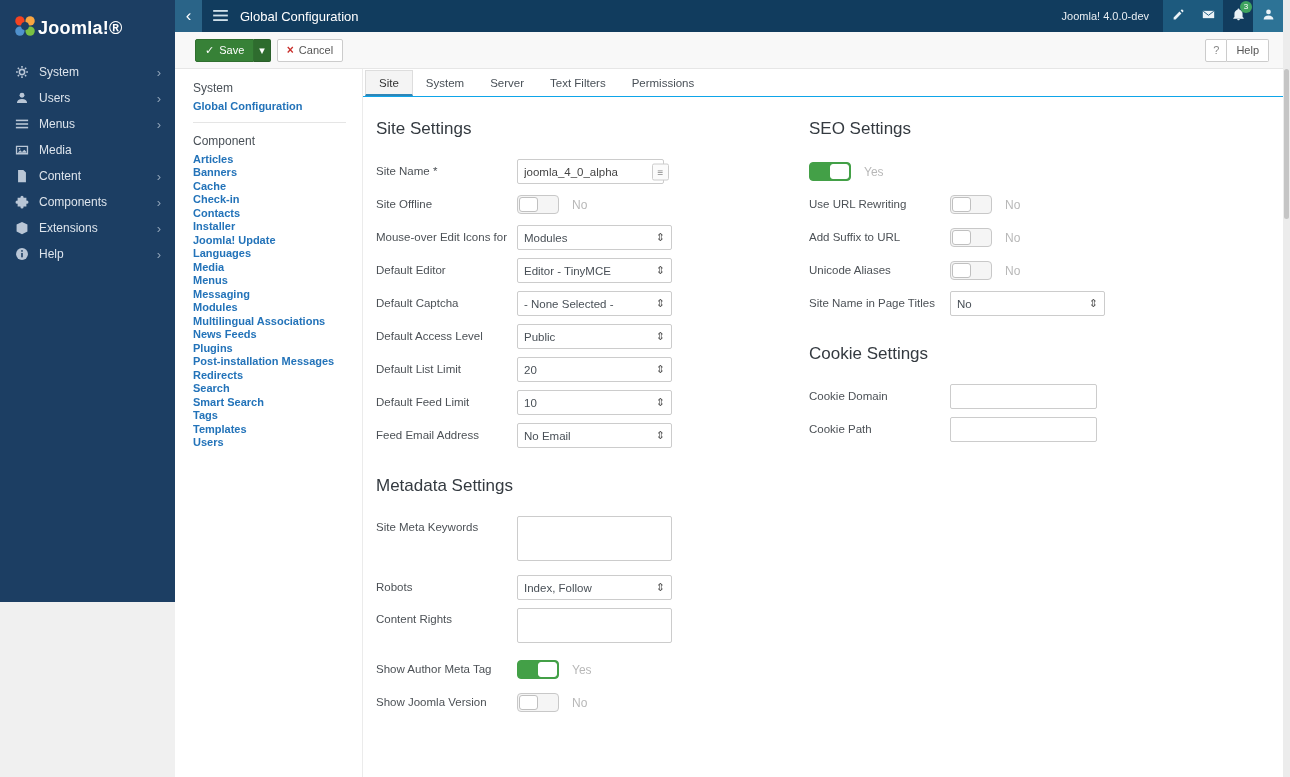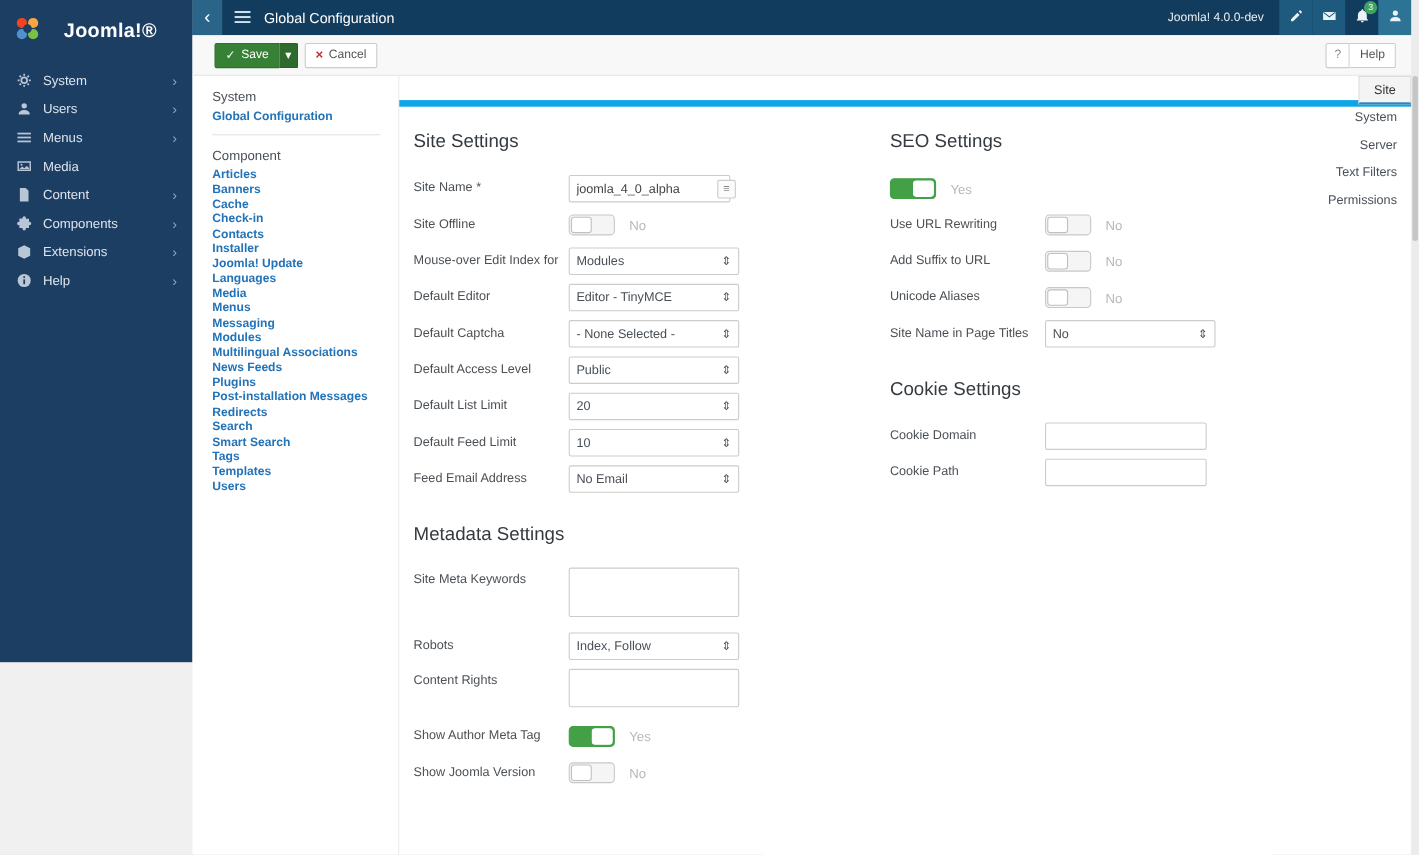--- a/index.html
+++ b/index.html
@@ -5,21 +5,21 @@
   * { margin:0; padding:0; box-sizing:border-box; }
   html,body { background:#e9e9e9; }
   .app {
     position:relative; width:1290px; height:777px; overflow:hidden;
     background:#f0f0f0; font-family:"Liberation Sans", sans-serif;
   }
 
   
   .sidebar { position:absolute; left:0; top:0; width:175px; height:602px;
     background:var(--sidebar_navy,#1c3e63); }
-  .logo-row { display:flex; align-items:center; gap:20px; padding:13px 12px 16px 12px; }
+  .logo-row { display:flex; align-items:center; gap:0; padding:13px 12px 16px 12px; }
   .logo-text { color:#fff; font-size:18px; font-weight:bold; letter-spacing:.3px; }
   .side-item { display:flex; align-items:center; gap:10px; padding:6px 14px;
     color:#dde4ec; font-size:12px; cursor:pointer; }
   .side-icon { width:15px; color:#b9c6d6; display:flex; align-items:center; justify-content:center; }
   .side-label { flex:1; }
   .side-arrow { color:#8fa3b8; font-size:13px; line-height:1; }
 
   
   .topbar { position:absolute; left:175px; top:0; width:1108px; height:32px;
     background:var(--header_navy,#113c5e); display:flex; align-items:center; color:#fff; }
@@ -57,21 +57,21 @@
   .content { position:absolute; left:175px; top:69px; width:1108px; height:708px;
     background:#fff; display:flex; }
 
   .confignav { width:188px; border-right:1px solid #ebebeb; padding:9px 0 0 18px; flex:none; }
   .cn-header { font-size:12px; color:#495057; padding:3px 0 5px; }
   .cn-link { display:block; font-size:11px; font-weight:bold; color:var(--link_blue,#2373b9);
     text-decoration:none; line-height:13.5px; }
   .cn-divider { border:none; border-top:1px solid #e5e5e5; margin:8px 16px 8px 0; }
 
   .main { flex:1; }
-  .tabbar { display:flex; border-bottom:6px solid #0ea5e9; padding-left:2px; height:28px; align-items:flex-end;flex-direction:column; }
+  .tabbar { display:flex; border-bottom:1px solid #0ea5e9; padding-left:2px; height:28px; align-items:flex-end; }
   .tab { padding:6px 13px 7px; font-size:11.5px; color:#495057; cursor:pointer; }
   .tab.active { background:#f4f4f4; border:1px solid #ddd; border-bottom:2px solid var(--tab_active_blue,#2e86b7);
     color:#333; padding-bottom:5px; }
 
   .formwrap { display:flex; padding:14px 0 0 13px; }
   .col { width:296px; }
   .col-left { margin-right:137px; }
   .section-title { font-size:17px; font-weight:400; color:#343a40; margin:8px 0 20px; }
   .section-title.mt { margin-top:28px; }
 
@@ -340,21 +340,21 @@
 
           <div class="row">
             <label class="flabel">Site Offline</label>
             <span class="toggle off">
                 <span class="knob"></span>
               </span>
             <span class="state">No</span>
           </div>
 
           <div class="row">
-            <label class="flabel">Mouse-over Edit Index for</label>
+            <label class="flabel">Mouse-over Edit Icons for</label>
             <div class="select">
               <span>Modules</span>
               <span class="sel-arrow">⇕</span>
             </div>
           </div>
 
           <div class="row">
             <label class="flabel">Default Editor</label>
             <div class="select">
               <span>Editor - TinyMCE</span>

